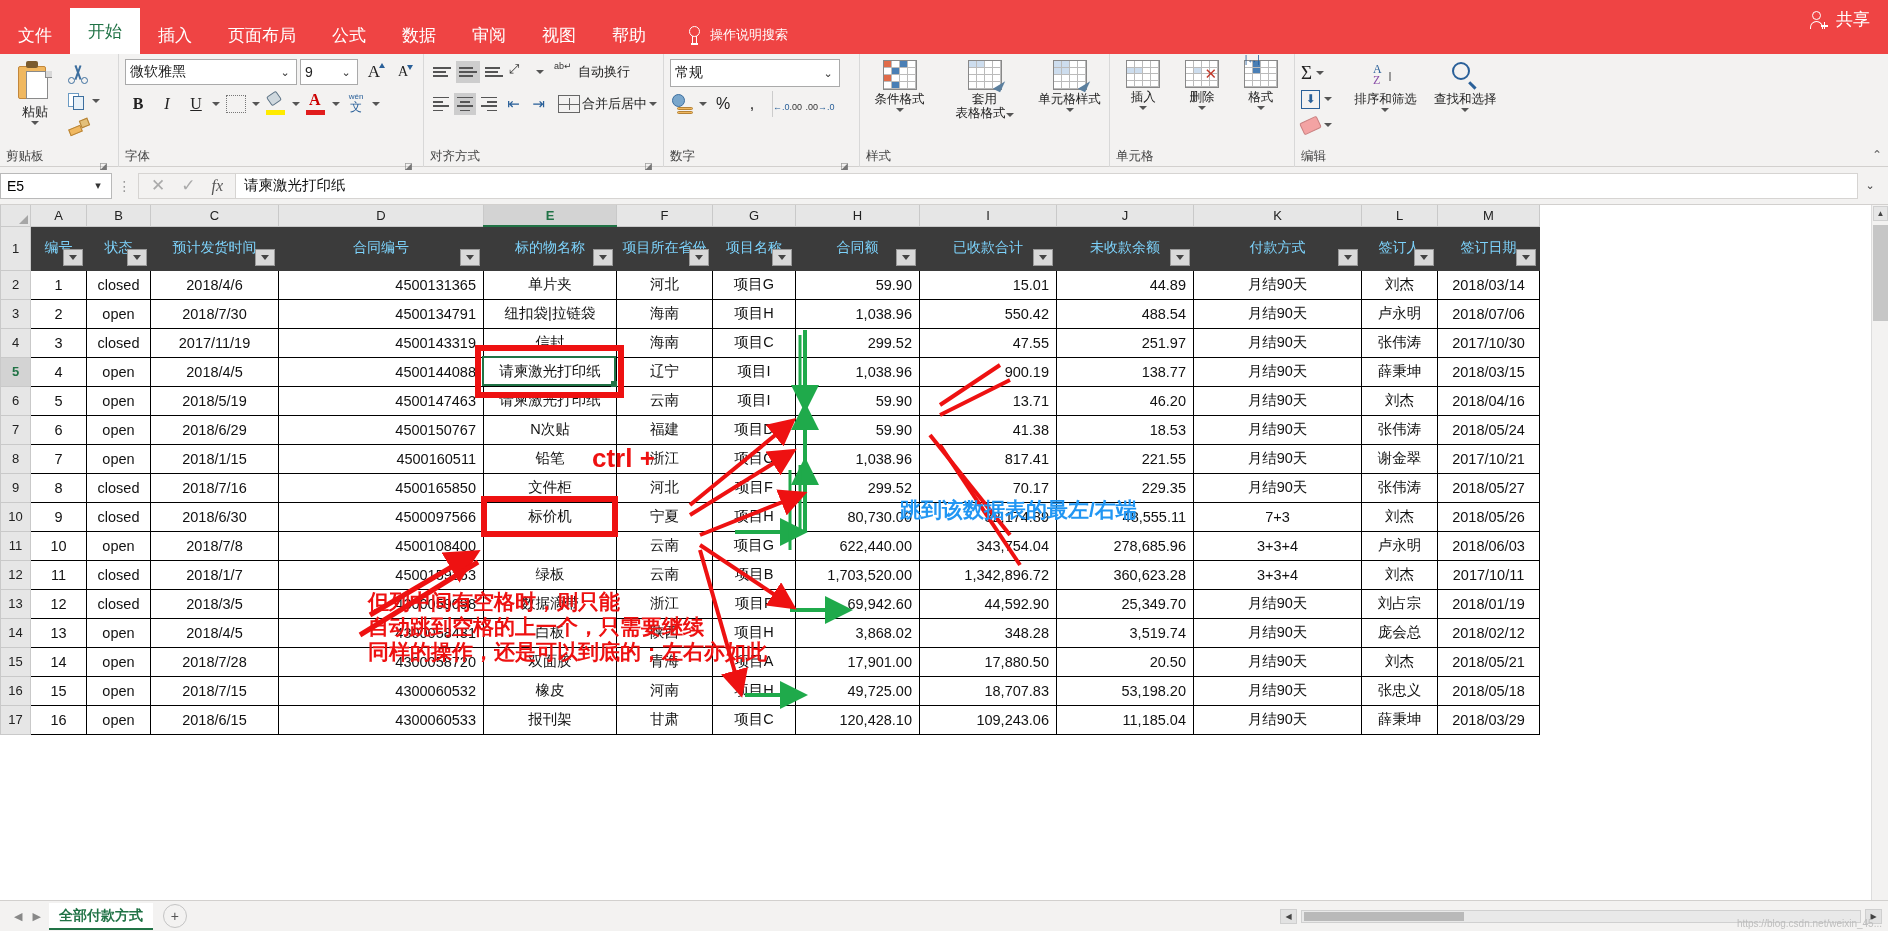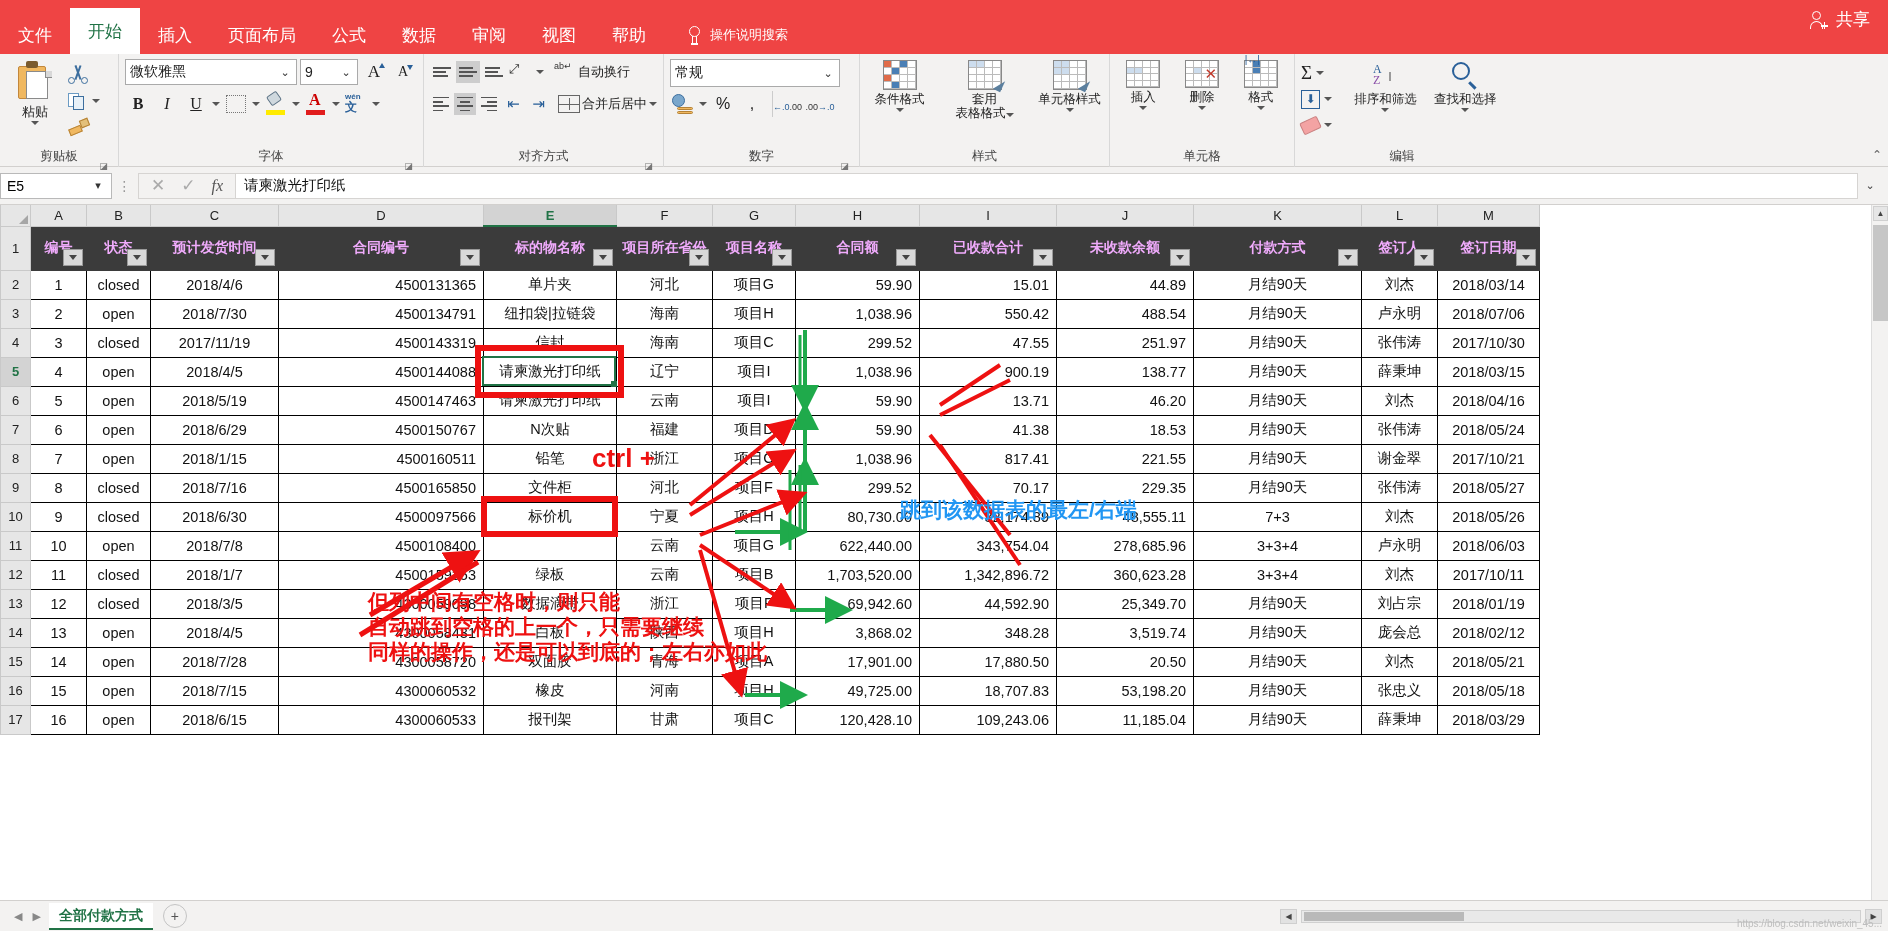--- a/index.html
+++ b/index.html
@@ -37,21 +37,21 @@
   .person-ico .p2{position:absolute;right:2.7px;bottom:0.3px;width:1.5px;height:7px;background:#fff;}
 
   
   .ribbon {
     height:113px; background:#f3f2f1; border-bottom:1px solid #d2d0ce;
     display:flex; position:relative;
   }
   .rgroup { position:relative; height:113px; padding:4px 6px 0 6px; display:flex; flex-direction:column;}
   .rgroup + .rgroup { border-left:1px solid #d8d8d8; }
   .rg-body { flex:1; display:flex; align-items:flex-start; }
-  .rg-label { text-align:center; font-size:12.5px; color:#444; height:22px; line-height:22px; position:relative;}
+  .rg-label { font-size:12.5px; color:#444; height:22px; line-height:22px; position:relative;}
   .rg-label .dlg { position:absolute; right:4px; bottom:3px; width:9px;height:9px; color:#777; font-size:9px;}
 
   
   .clip-left { width:58px; display:flex; flex-direction:column; align-items:center; padding-top:2px;}
   .clip-icon { width:34px; height:42px; position:relative;}
   .clip-icon .board { position:absolute; left:0; top:6px; width:28px;height:33px;background:#f0b860;border:1.4px solid #c2873b;border-radius:2px;}
   .clip-icon .clipt { position:absolute; left:8px; top:1px; width:12px;height:7px;background:#7a5b2e;border-radius:2px;}
   .clip-icon .paper { position:absolute; left:8px; top:11px; width:22px;height:28px;background:#fff;border:1.3px solid #8a8a8a;}
   .clip-icon .fold { position:absolute; right:0; top:11px; width:7px;height:7px;background:#d8d8d8;border-left:1.3px solid #8a8a8a;border-bottom:1.3px solid #8a8a8a;}
   .clip-lbl { font-size:13px; color:#222; margin-top:1px;}
@@ -83,21 +83,21 @@
   .sup-a{position:relative;font-family:"Liberation Serif",serif;font-size:17px;}
   .sup-a .tri{position:absolute;right:-5px;top:1px;width:0;height:0;border-left:3.5px solid transparent;border-right:3.5px solid transparent;border-bottom:5px solid #2a6099;}
   .sup-a .tri.dn{border-bottom:none;border-top:5px solid #2a6099;}
   .borderico{width:20px;height:18px;border:1.3px dotted #777;position:relative;}
   .fillico{width:20px;height:22px;position:relative;}
   .fillico .p{position:absolute;left:2px;top:0px;width:12px;height:11px;background:#cfd8de;border:1.3px solid #5c7285;transform:rotate(-35deg);border-radius:2px;}
   .fillico .bar{position:absolute;left:0;bottom:0;width:19px;height:5px;background:#ffeb00;}
   .fontcolico{width:20px;height:22px;position:relative;}
   .fontcolico .A{position:absolute;left:3px;top:-2px;font-size:16px;font-family:"Liberation Serif",serif;color:#c00;font-weight:bold;}
   .fontcolico .bar{position:absolute;left:0;bottom:0;width:19px;height:5px;background:#e11d1d;}
-  .wenico{width:22px;height:24px;position:relative;font-weight:bold;}
+  .wenico{width:22px;height:24px;position:relative;text-align:center;}
   .wenico .p{font-size:8px;color:#2a6099;display:block;line-height:9px;}
   .wenico .w{font-size:12px;color:#2a6099;display:block;line-height:12px;}
 
   
   .align-grp{width:240px;}
   .ag-row{display:flex;align-items:center;gap:2px;height:28px;margin-bottom:4px;}
   .alignico{width:24px;height:22px;display:flex;flex-direction:column;justify-content:center;gap:2.5px;padding:0 3px;}
   .alignico i{display:block;height:1.8px;background:#555;}
   .alignico.sel{background:#cdcdcd;}
   .orient{width:24px;height:22px;position:relative;font-size:13px;color:#333;}
@@ -153,21 +153,21 @@
   .colhdr td,.colhdr th{
     background:#e6e6e6;border:1px solid #c9c9c9;border-top:none;
     height:21px;font-size:13px;font-weight:normal;color:#222;text-align:center;
   }
   .colhdr .active-col{background:#d3d3d3;color:#217346;font-weight:bold;border-bottom:2px solid #217346;}
   .corner{width:30px;background:#e6e6e6;position:relative;}
   .corner .tri{position:absolute;right:2px;bottom:2px;width:0;height:0;border-left:9px solid transparent;border-bottom:9px solid #a6a6a6;}
   .rowhdr{width:30px;background:#e6e6e6;border:1px solid #c9c9c9;text-align:center;font-size:13px;color:#222;}
   .rowhdr.active-row{background:#d3d3d3;color:#217346;font-weight:bold;}
   td.cell{border:1px solid #000;height:29px;font-size:14.5px;color:#111;padding:0 7px;background:#fff;white-space:nowrap;overflow:hidden;}
-  td.hdrcell{background:#3b3b3b;color:#f0abfc;font-weight:bold;font-size:14px;text-align:center;border:1px solid #3b3b3b;height:44px;position:relative;}
+  td.hdrcell{background:#3b3b3b;color:#7dd3fc;font-weight:normal;font-size:14px;text-align:center;border:1px solid #3b3b3b;height:44px;position:relative;}
   .filt{position:absolute;right:3px;bottom:4px;width:20px;height:17px;background:#d9d9d9;border:1px solid #9a9a9a;display:flex;align-items:center;justify-content:center;}
   .filt .t{width:0;height:0;border-left:4.5px solid transparent;border-right:4.5px solid transparent;border-top:5px solid #444;}
   .ta-c{text-align:center;} .ta-r{text-align:right;}
 
   .selcell{position:absolute;border:2px solid #217346;pointer-events:none;}
   .selcell .handle{position:absolute;right:-3px;bottom:-3px;width:6px;height:6px;background:#217346;}
 
   
   .anno{position:absolute;pointer-events:none;}
   .redbox{border:6px solid #ee1111;}

